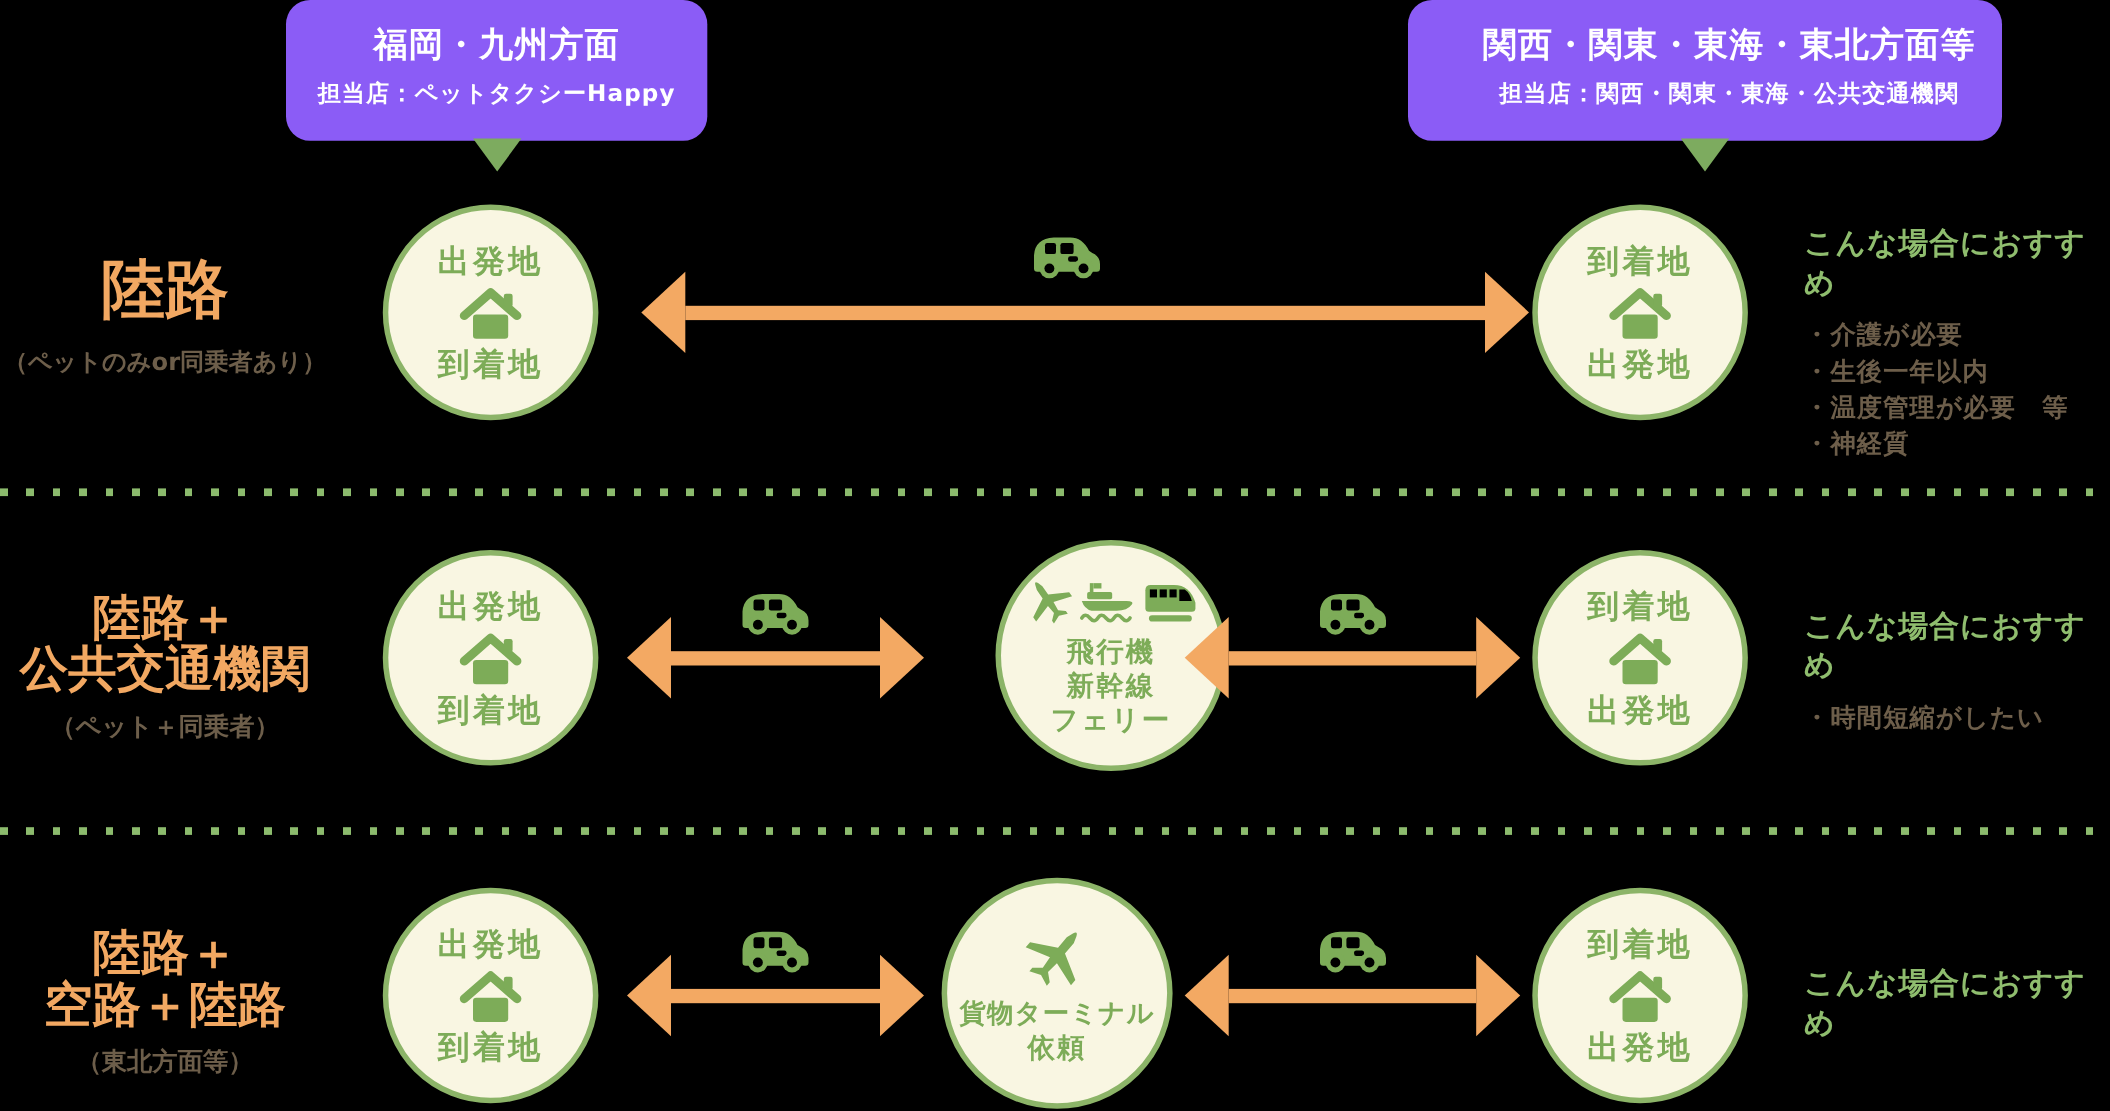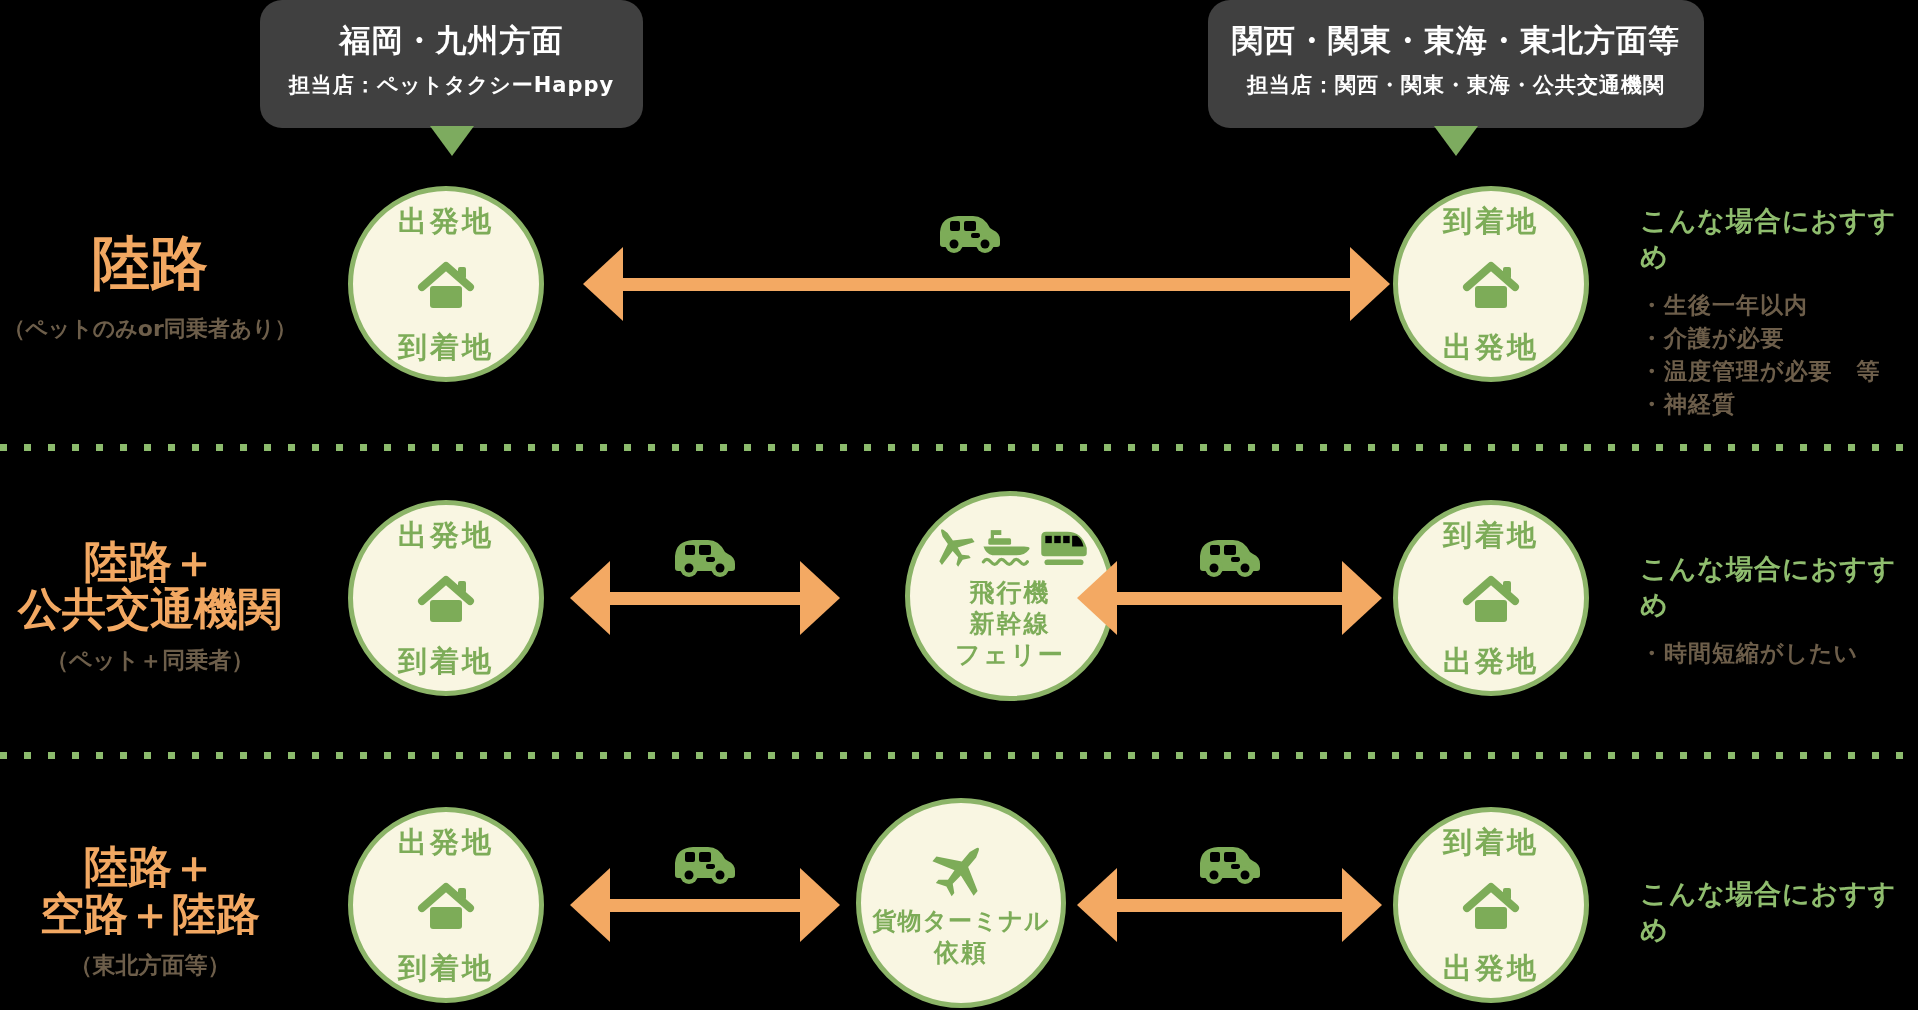--- a/index.html
+++ b/index.html
@@ -1,20 +1,20 @@
 <!DOCTYPE html>
 <html><head>
 <meta charset="utf-8">
 <style>
   html,body{margin:0;padding:0;background:#000;}
   .stage{position:relative;width:1918px;height:1010px;background:#000;overflow:hidden;
          font-family:"DejaVu Sans",sans-serif;font-weight:bold;}
 
   
-  .bubble{position:absolute;top:0;height:128px;background:#404040;border-radius:22px;
+  .bubble{position:absolute;top:0;height:128px;background:#8b5cf6;border-radius:22px;
           color:#fff;text-align:center;}
   .bubble .tri{position:absolute;left:50%;bottom:-28px;transform:translateX(-50%);
                width:0;height:0;border-left:22px solid transparent;border-right:22px solid transparent;
                border-top:30px solid #7dab5f;}
   .bubble .title{margin-top:20px;font-size:31px;letter-spacing:1px;}
   .bubble .sub{margin-top:9px;font-size:21px;letter-spacing:1px;}
 
   
   .row-label{position:absolute;left:0;width:300px;text-align:center;color:#f2a862;}
   .lbl-xl{font-size:58px;line-height:66px;}
@@ -24,21 +24,21 @@
   #r1-label .row-sub{margin-top:18px;font-size:22px;}
   #r2-label{top:538px}
   #r2-label .row-sub{margin-top:13px;}
   #r3-label{top:843px}
   #r3-label .row-sub{margin-top:13px;}
 
   
   .circle{position:absolute;box-sizing:border-box;border:5px solid #8cb468;background:#f9f6e2;
           border-radius:50%;display:flex;flex-direction:column;align-items:center;
           justify-content:center;text-align:center;color:#7dac58;}
-  .side{width:196px;height:196px;gap:16px;}
+  .side{width:196px;height:196px;}
   .mid{width:210px;height:210px;}
   .c-place{font-size:29px;letter-spacing:3px;line-height:30px;}
   .c-house{margin:7px 0;}
   .m-line{font-size:25px;line-height:31px;letter-spacing:2px;}
   .icons-row{display:flex;align-items:flex-end;gap:5px;margin-bottom:8px;}
   .cargo-plane{margin-bottom:6px;}
 
   
   .arrow{position:absolute;display:flex;align-items:center;}
   .ah{width:0;height:0;border-top:37px solid transparent;border-bottom:37px solid transparent;}
@@ -67,21 +67,21 @@
 </head>
 <body>
 
 <div class="stage">
 
   <div class="bubble" style="left:260px;width:383px;">
     <div class="title">福岡・九州方面</div>
     <div class="sub">担当店：ペットタクシーHappy</div>
     <div class="tri"></div>
   </div>
-  <div class="bubble" style="left:1208px;width:496px;">
+  <div class="bubble" style="left:1280px;width:496px;padding-left:44px;">
     <div class="title">関西・関東・東海・東北方面等</div>
     <div class="sub">担当店：関西・関東・東海・公共交通機関</div>
     <div class="tri"></div>
   </div>
 
   <div class="row-label" id="r1-label">
     <div class="lbl-xl">陸路</div>
     <div class="row-sub">（ペットのみor同乗者あり）</div>
   </div>
   <div class="row-label" id="r2-label">
@@ -131,22 +131,22 @@
       <path d="M5 28 L29 7 L53 28" fill="none" stroke="#7dac58" stroke-width="8" stroke-linecap="round" stroke-linejoin="round"></path>
       <rect x="41" y="8" width="8" height="12" rx="2" fill="#7dac58"></rect>
       <rect x="13" y="27" width="32" height="22" rx="3" fill="#7dac58"></rect>
     </svg>
     <div class="c-place">出発地</div>
   </div>
 
   <div class="reco" id="reco1">
     <div class="reco-h">こんな場合におすすめ</div>
     <div class="reco-items">
+      <div>・介護が必要</div>
       <div>・生後一年以内</div>
-      <div>・介護が必要</div>
       <div>・温度管理が必要　等</div>
       <div>・神経質</div>
     </div>
   </div>
 
   <div class="circle side" style="left:348px;top:500px;">
     <div class="c-place">出発地</div>
     <svg class="c-house" width="58" height="50" viewBox="0 0 58 50">
       <path d="M5 28 L29 7 L53 28" fill="none" stroke="#7dac58" stroke-width="8" stroke-linecap="round" stroke-linejoin="round"></path>
       <rect x="41" y="8" width="8" height="12" rx="2" fill="#7dac58"></rect>

